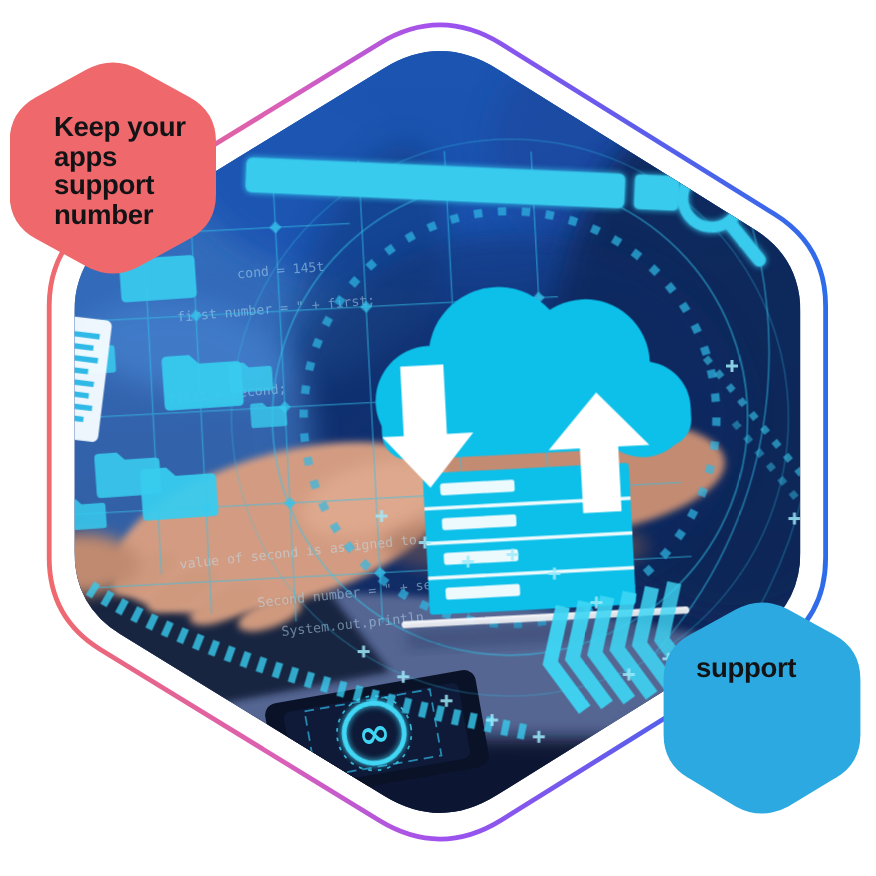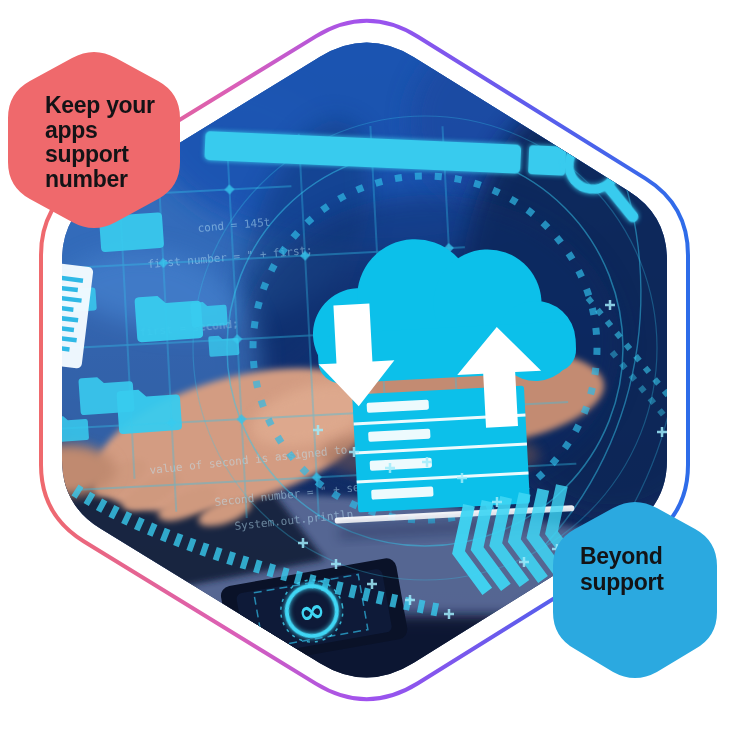--- a/index.html
+++ b/index.html
@@ -259,18 +259,17 @@
       <div>support</div>
       <div>number</div>
     </div>
   </div>
 
   <div class="badge badge-blue">
     <svg viewBox="0 0 164 188">
       <path d="M60.1,12 Q82,0 103.9,12 L142.1,33 Q164,45 164,70 L164,116 Q164,141 142.1,153 L103.9,176 Q82,188 60.1,176 L21.9,153 Q0,141 0,116 L0,70 Q0,45 21.9,33 Z" fill="#2BA9E0"></path>
     </svg>
     <div class="badge-text">
-      <div>Beyond</div>
       <div>support</div>
     </div>
   </div>
 
 </div>
 
 </body></html>

